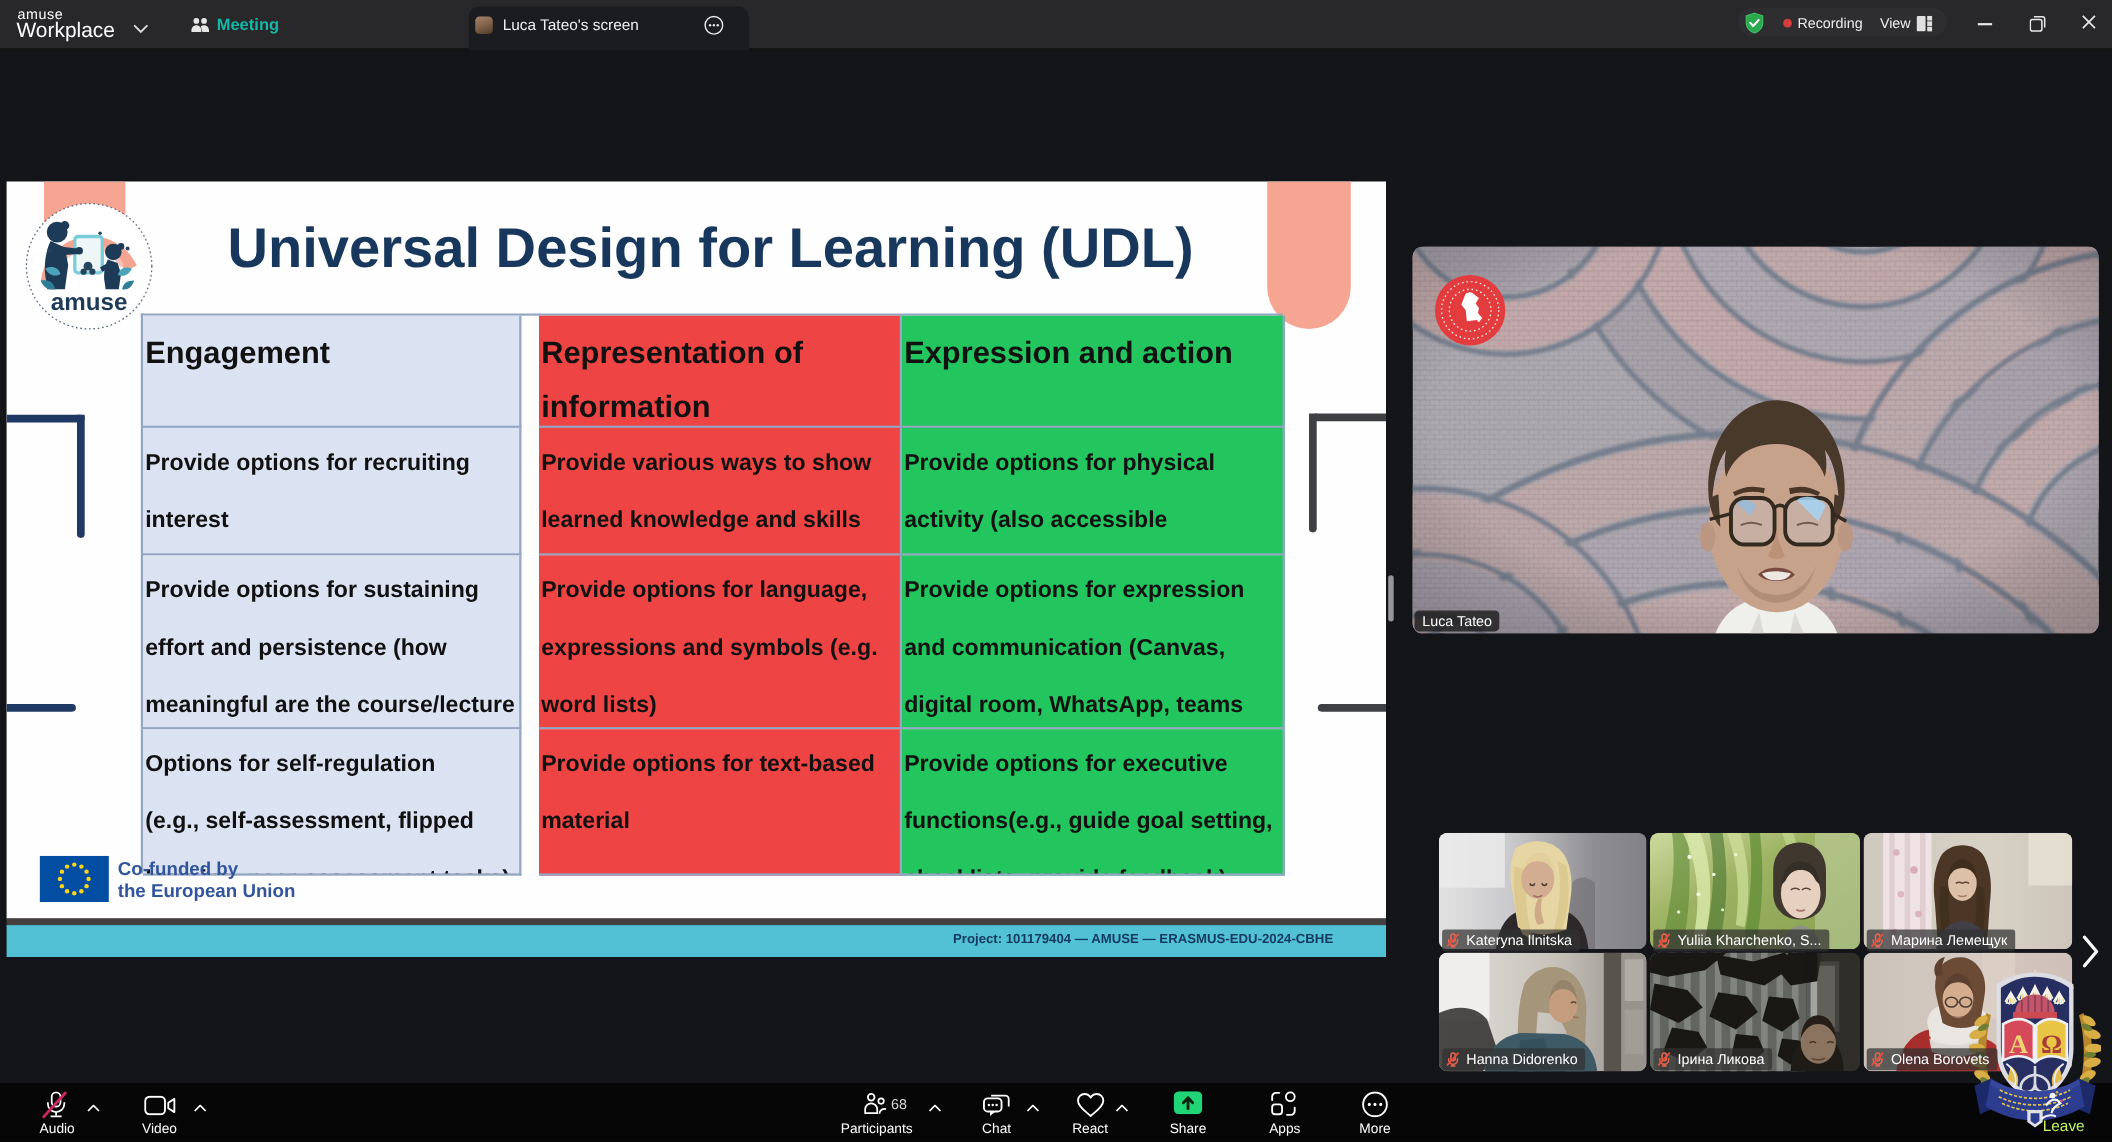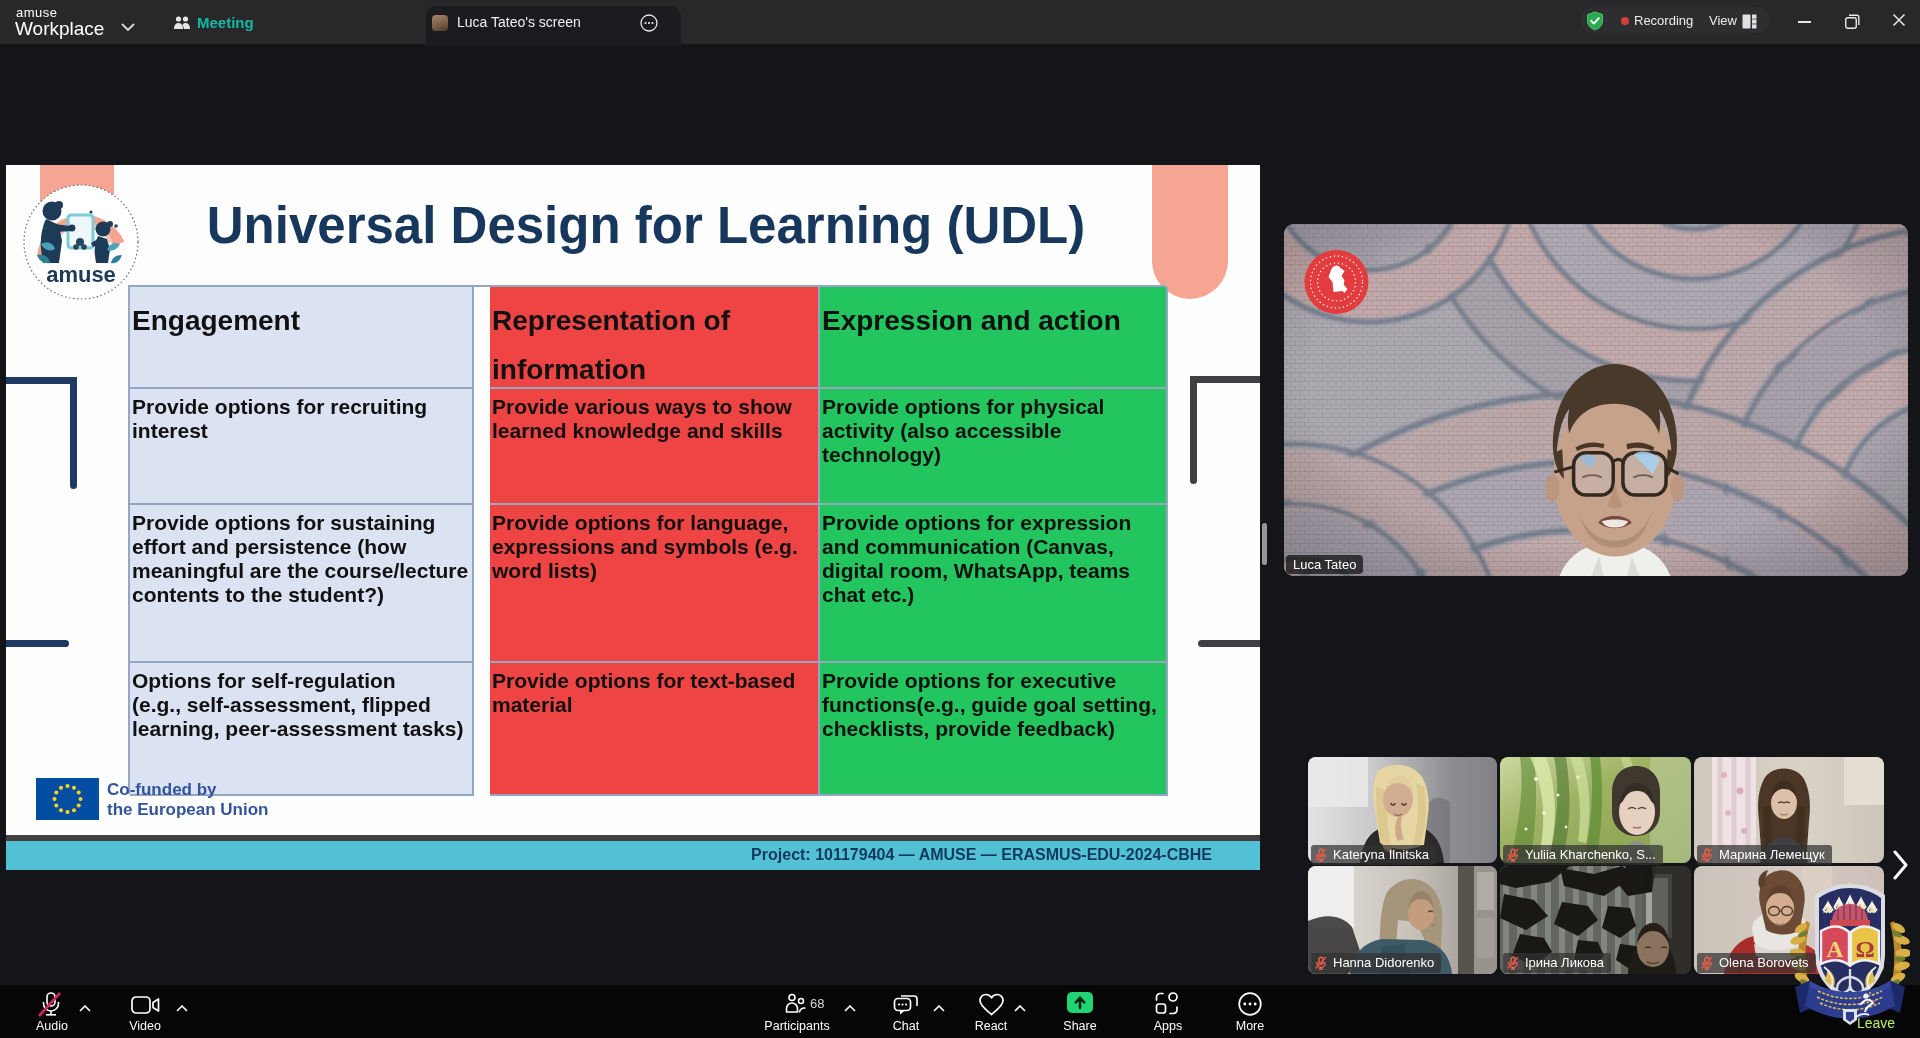--- a/index.html
+++ b/index.html
@@ -44,33 +44,33 @@
 #blv1 { left:64px; top:212px; width:7px; height:112px; border-radius:0 0 4px 4px;}
 #blh2 { left:0; top:475px; width:63px; height:7px; border-radius:0 4px 4px 0;}
 #brh1 { left:1187px; top:211px; width:67px; height:7px; border-radius:4px 0 0 4px;}
 #brv1 { left:1184px; top:211px; width:7px; height:108px; border-radius:0 0 4px 4px;}
 #brh2 { left:1192px; top:475px; width:62px; height:7px; border-radius:4px 0 0 4px;}
 
 #tbl { left:122px; top:120px; width:1038px; height:509px; display:grid;
   grid-template-columns:344px 346px 348px; grid-template-rows:102px 116px 158px 133px;
   border-top:2px solid #94a6c2; border-left:2px solid #94a6c2; }
 #tbl > div { border-right:2px solid #94a6c2; border-bottom:2px solid #94a6c2;
-  font-weight:bold; color:#111; padding:6px 4px 0 2px; font-size:21px; line-height:24px; overflow:hidden; white-space:nowrap; }
+  font-weight:bold; color:#111; padding:6px 4px 0 2px; font-size:21px; line-height:52px; overflow:hidden; white-space:nowrap; }
 .c1 { background:#dbe2f2; }
 .c2 { background:#ef4444;margin-left:16px; }
 .c3 { background:#22c55e; }
 .hd { font-size:28px !important; line-height:49px !important; padding-top:9px !important; }
 
 #amuse { left:15px; top:17px; }
 #euflag { left:30px; top:613px; width:63px; height:42px; }
 #eut { left:101px; top:615px; font-size:17px; line-height:20px; font-weight:bold; color:#31549b; }
 
 #strip { left:6px; top:835px; width:1254px; height:6px; background:#453f3f; }
 #teal { left:6px; top:841px; width:1254px; height:29px; background:#52c0d5; }
-#teal-t { left:6px; top:846px; width:1206px; text-align:right; font-size:16px; font-weight:bold; color:#133a5e; }
+#teal-t { left:6px; top:846px; width:1206px; text-align:right; font-size:12px; font-weight:bold; color:#133a5e; }
 
 #sbar { left:1262px; top:523px; width:5px; height:42px; background:#96969a; border-radius:3px; }
 
 
 #spk { left:1284px; top:224px; width:624px; height:352px; border-radius:10px; overflow:hidden; }
 #spk-tag { left:1286px; top:555px; height:19px; background:rgba(24,24,24,0.78); border-radius:4px;
   color:#fff; font-size:13px; line-height:19px; padding:0 7px; }
 
 
 .tile { overflow:hidden; border-radius:8px; }

